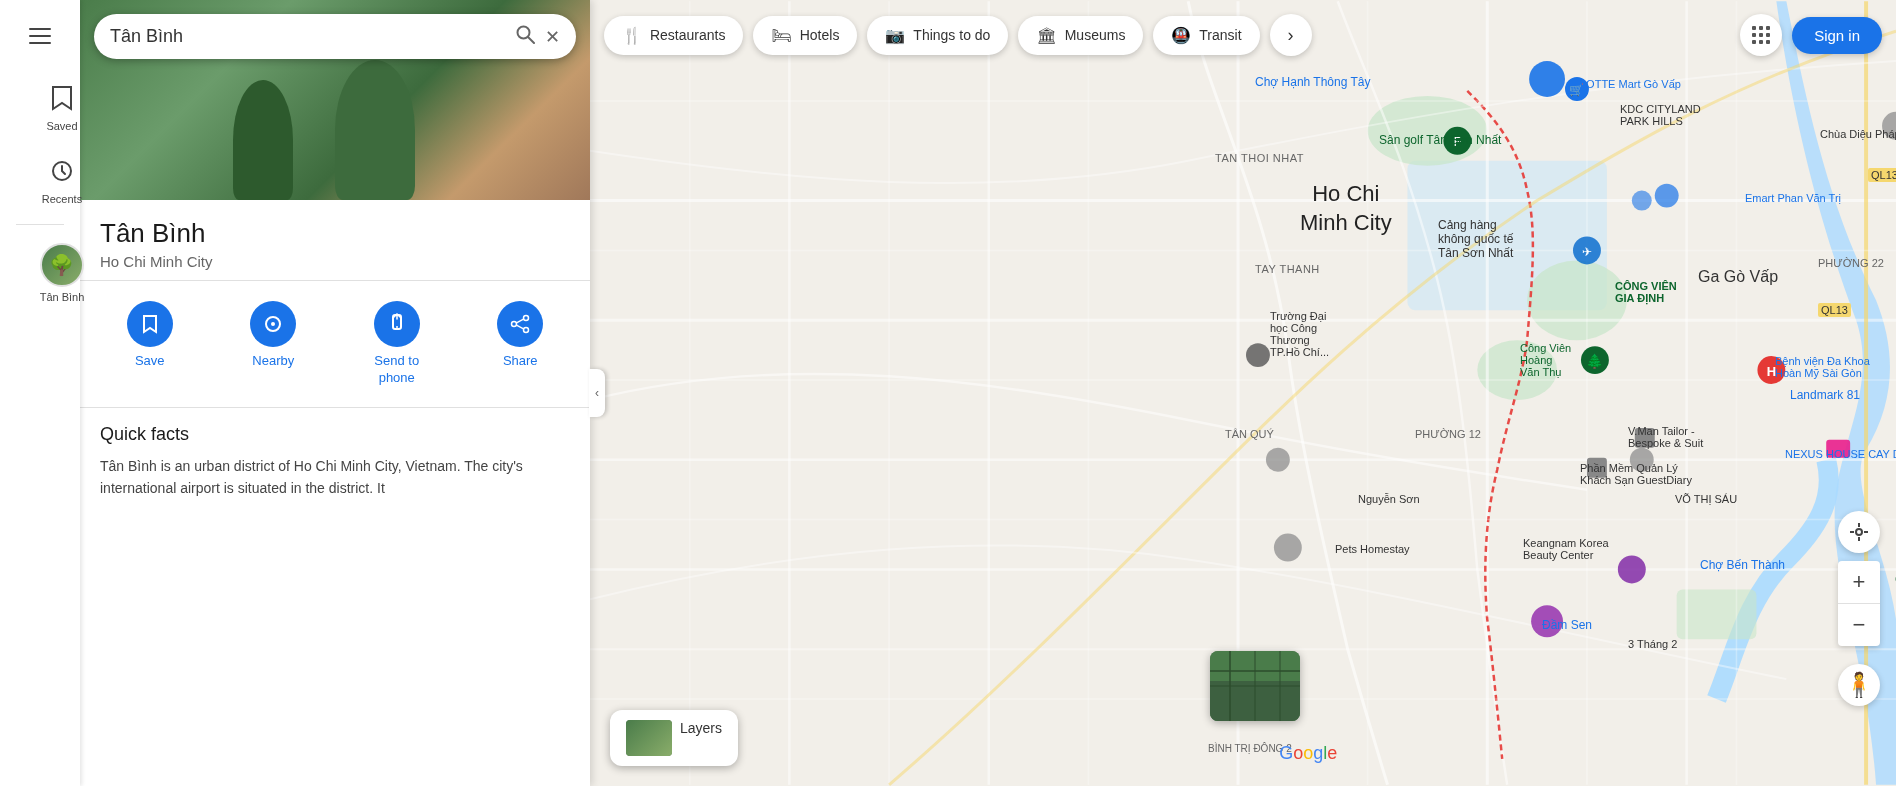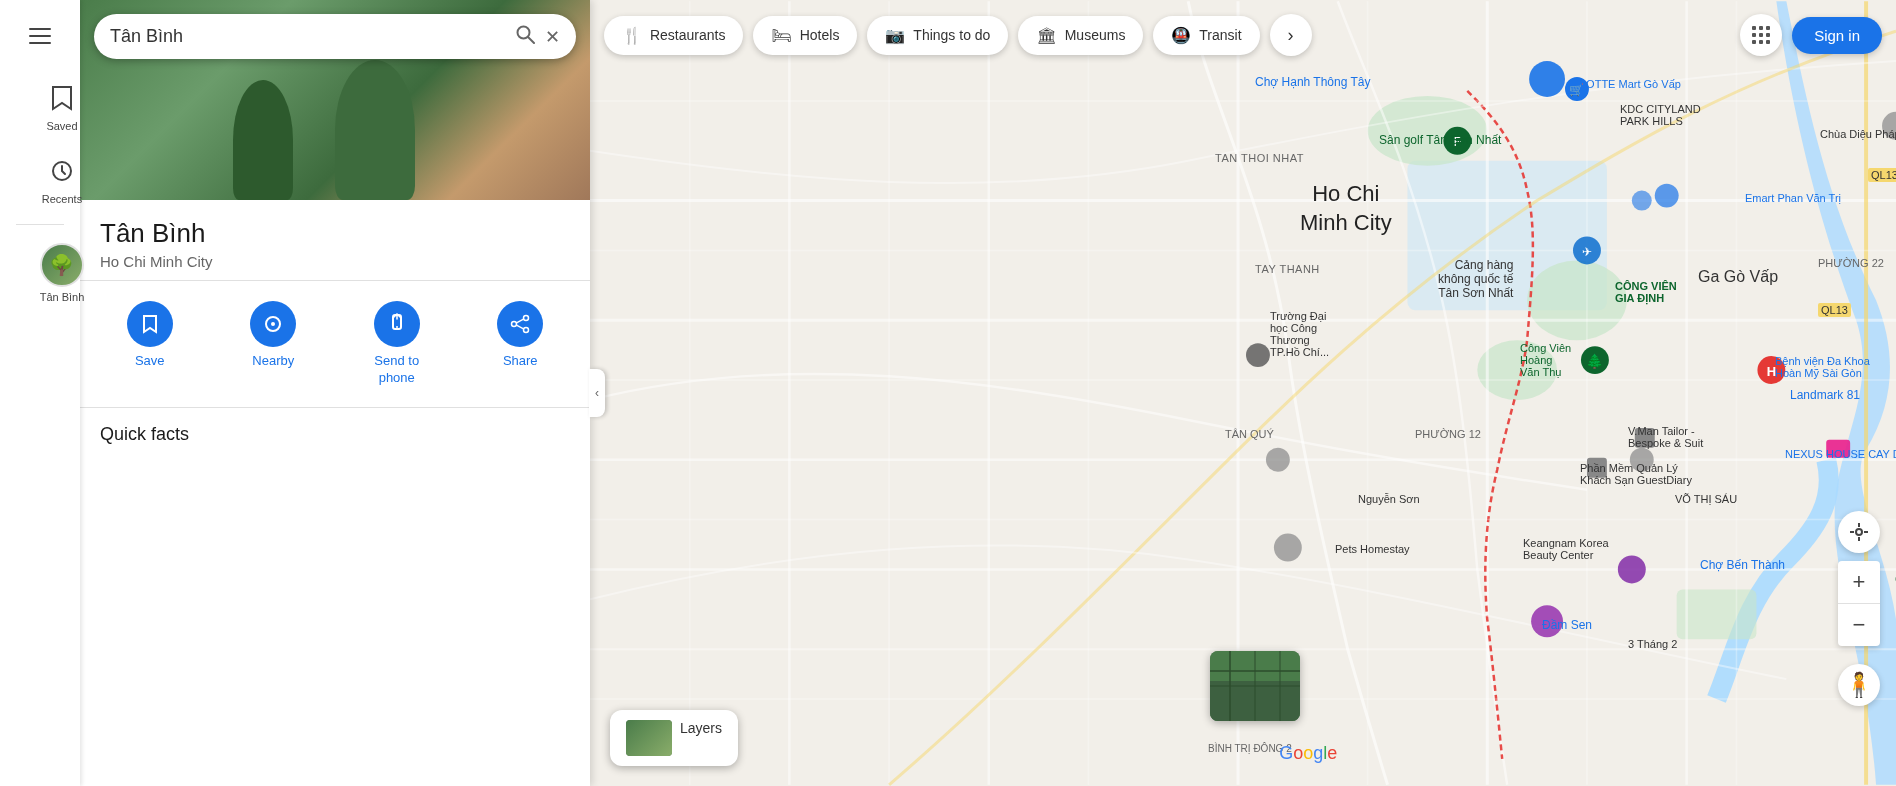--- a/index.html
+++ b/index.html
@@ -441,20 +441,21 @@
           <line x1="7.5" y1="9.8" x2="14.5" y2="6.2" stroke="white" stroke-width="1.5"></line>
           <line x1="7.5" y1="12.2" x2="14.5" y2="15.8" stroke="white" stroke-width="1.5"></line>
         </svg>
       </div>
       <span class="action-label">Share</span>
     </div>
   </div>
 
   <div id="panel-quickfacts">
     <h3>Quick facts</h3>
+    <p>Tân Bình is an urban district of Ho Chi Minh City, Vietnam. The city's international airport is situated in the district. It</p>
   </div>
 </div>
 
 <div id="collapse-handle">‹</div>
 
 <div id="map">
   <div class="map-bg"></div>
 
   <svg style="position:absolute;inset:0;width:100%;height:100%;pointer-events:none;" viewBox="0 0 1310 786">
 
@@ -585,21 +586,21 @@
     </div>
   </div>
 
   <div class="map-label-bold" style="left:710px;top:180px;line-height:1.3;">Ho Chi<br>Minh City</div>
 
   <div class="map-label-blue" style="left:665px;top:75px;">Chợ Hạnh Thông Tây</div>
   <div class="map-label-blue" style="left:990px;top:78px;font-size:11px;">LOTTE Mart Gò Vấp</div>
   <div class="map-label" style="left:1030px;top:103px;font-size:11px;font-weight:500;">KDC CITYLAND<br>PARK HILLS</div>
   <div class="map-label-green" style="left:765px;top:133px;margin-left:24px;">Sân golf Tân Sơn Nhất</div>
   <div class="map-label" style="left:625px;top:152px;font-size:11px;color:#666;letter-spacing:0.5px;">TAN THOI NHAT</div>
-  <div class="map-label" style="left:848px;top:218px;font-size:12px;text-align:right;margin-top:40px;">Cảng hàng<br>không quốc tế<br>Tân Sơn Nhất</div>
+  <div class="map-label" style="left:848px;top:218px;font-size:12px;text-align:left;">Cảng hàng<br>không quốc tế<br>Tân Sơn Nhất</div>
   <div class="map-label" style="left:665px;top:263px;font-size:11px;color:#666;letter-spacing:0.5px;">TAY THANH</div>
   <div class="map-label" style="left:680px;top:310px;font-size:11px;">Trường Đại<br>học Công<br>Thương<br>TP.Hồ Chí...</div>
   <div class="map-label-green" style="left:1025px;top:280px;font-size:11px;font-weight:600;">CÔNG VIÊN<br>GIA ĐỊNH</div>
   <div class="map-label-green" style="left:930px;top:342px;font-size:11px;">Công Viên<br>Hoàng<br>Văn Thụ</div>
   <div class="map-label" style="left:1108px;top:268px;font-size:16px;">Ga Gò Vấp</div>
   <div class="map-label-blue" style="left:1155px;top:192px;font-size:11px;">Emart Phan Văn Trị</div>
   <div class="map-label-blue" style="left:1185px;top:355px;font-size:11px;">Bệnh viện Đa Khoa<br>Hoàn Mỹ Sài Gòn</div>
   <div class="map-label-blue" style="left:1200px;top:388px;font-size:12px;">Landmark 81</div>
   <div class="map-label" style="left:1228px;top:257px;font-size:11px;color:#666;">PHƯỜNG 22</div>
   <div class="map-label" style="left:1278px;top:168px;font-size:11px;background:#f5d76e;padding:1px 3px;border-radius:2px;">QL13</div>

